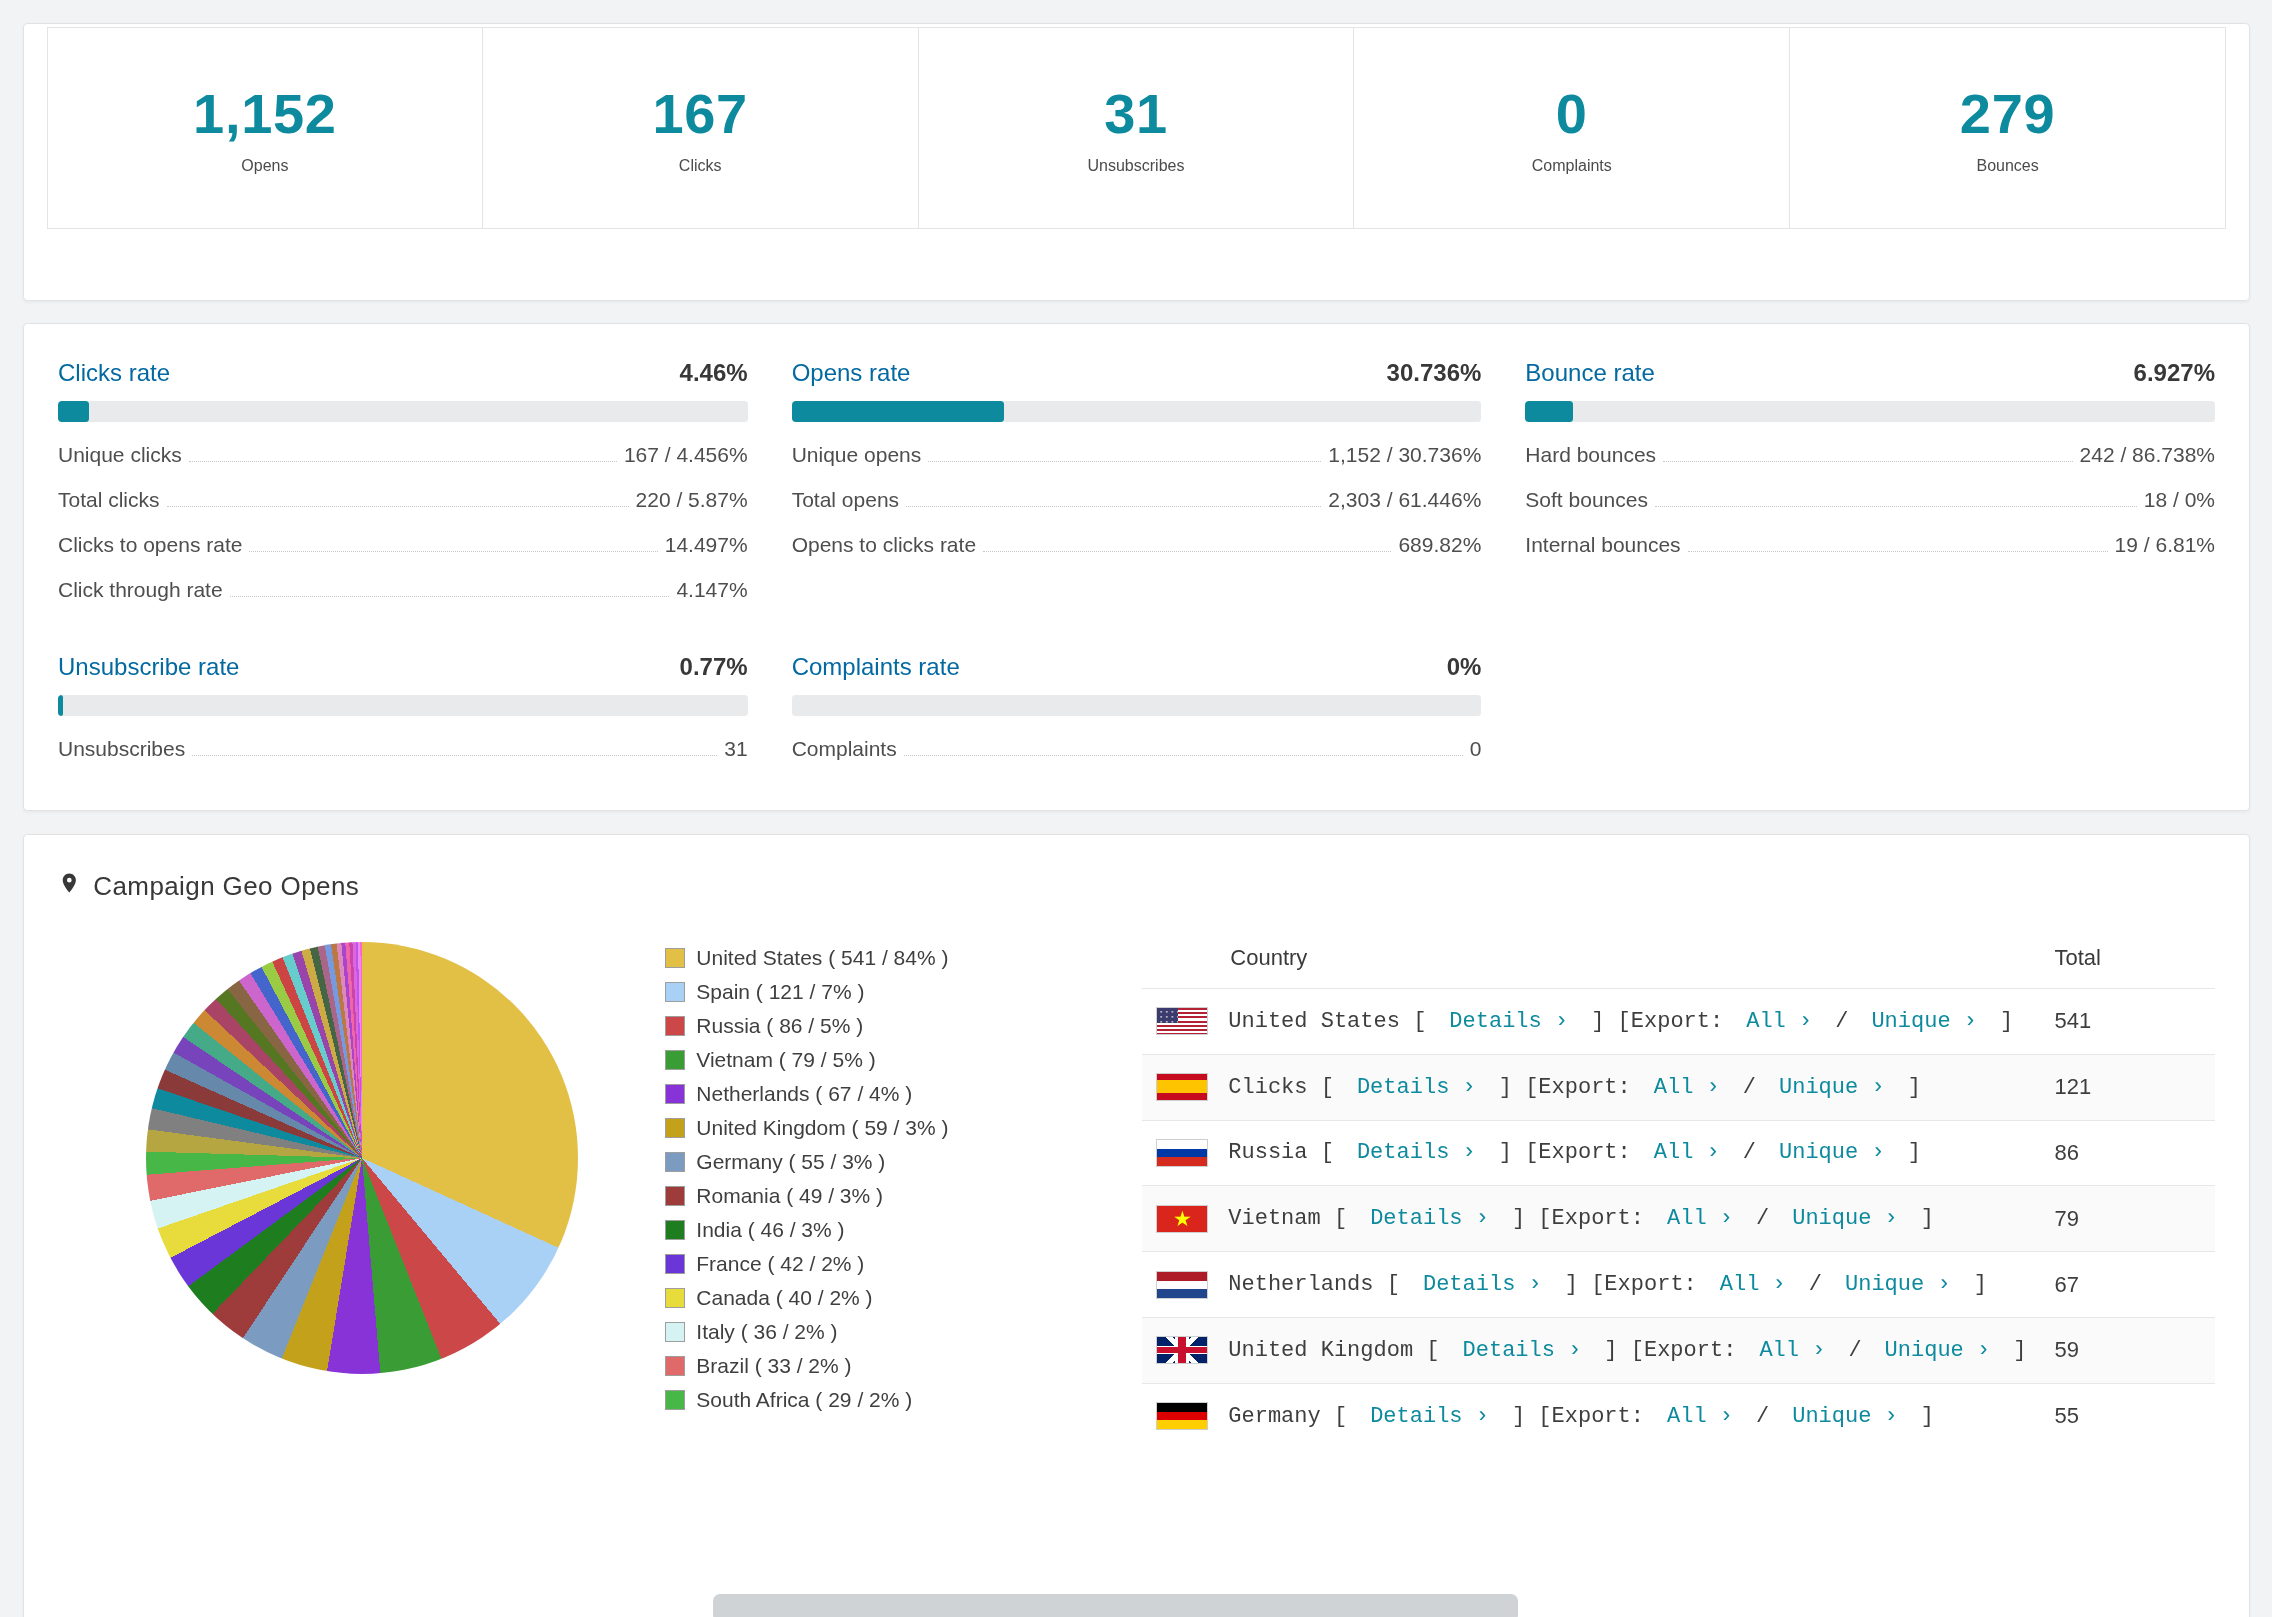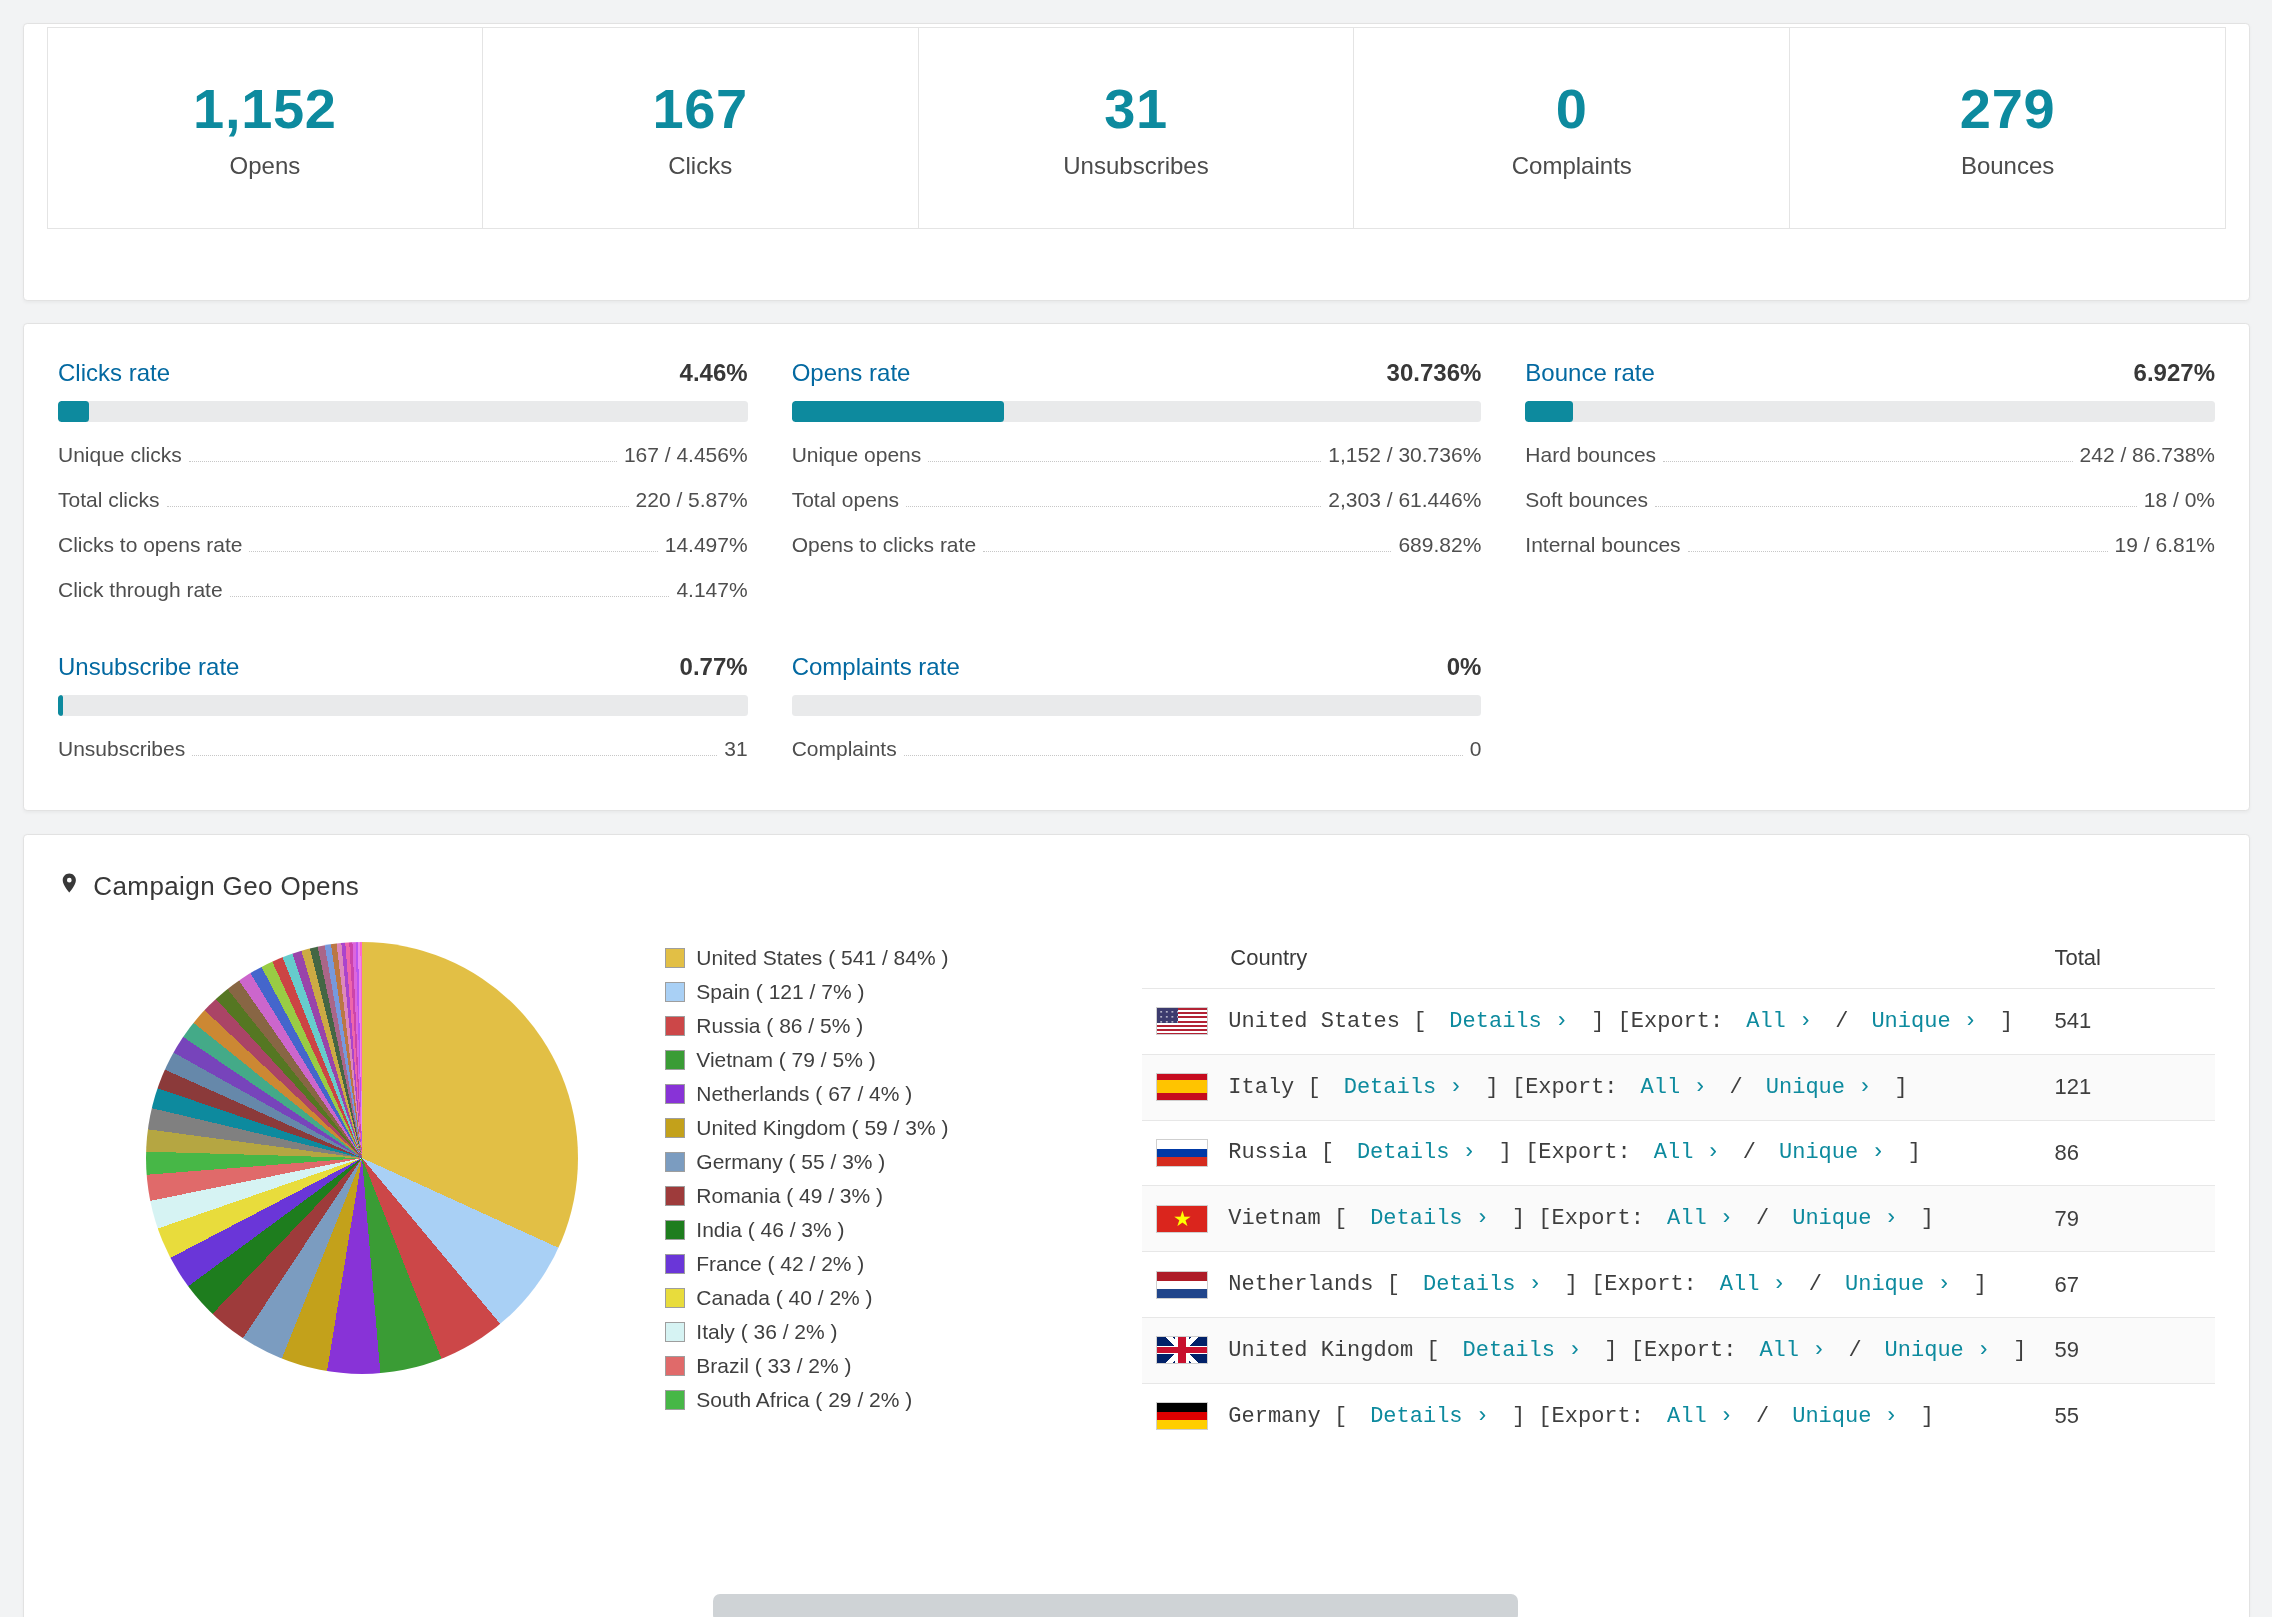--- a/index.html
+++ b/index.html
@@ -33,21 +33,21 @@
   .stats-row {
     display: grid; grid-template-columns: repeat(5, 1fr);
     margin: 2.8px 23px 71px 23px;
   }
   .stat-box {
     border: 0.7px solid #e4e4e4; height: 202px;
     display: flex; flex-direction: column; justify-content: center; align-items: center; gap: 11.3px;
   }
   .stat-box + .stat-box { border-left: none; }
   .stat-value { font-size: 56px; font-weight: 700; color: #0d8a9e; letter-spacing: 0.7px; }
-  .stat-label { font-size: 24px; color: #4b4b4b; }
+  .stat-label { font-size: 16px; color: #4b4b4b; }
 
   
   .rates-grid {
     display: grid; grid-template-columns: 1fr 1fr 1fr;
     column-gap: 44px; row-gap: 51px;
     padding: 35px 34px 49px 34px;
   }
   .rate-head { display: flex; justify-content: space-between; align-items: baseline; }
   .rate-title { font-size: 24px; font-weight: 400; color: #0369a1; }
   .rate-value { font-size: 24px; font-weight: 700; color: #383838; }
@@ -347,21 +347,21 @@
                   </span>
                 </div>
               </td>
               <td class="col-total">541</td>
             </tr>
             <tr class="striped">
               <td>
                 <div class="cell-country">
                   <span class="flag flag-es"></span>
                   <span class="country-text">
-                    <span>Italy [</span>
+                    <span>Clicks [</span>
                     <a class="geo-link">Details ›</a>
                     <span>] [Export:</span>
                     <a class="geo-link">All ›</a>
                     <span>/</span>
                     <a class="geo-link">Unique ›</a>
                     <span>]</span>
                   </span>
                 </div>
               </td>
               <td class="col-total">121</td>

